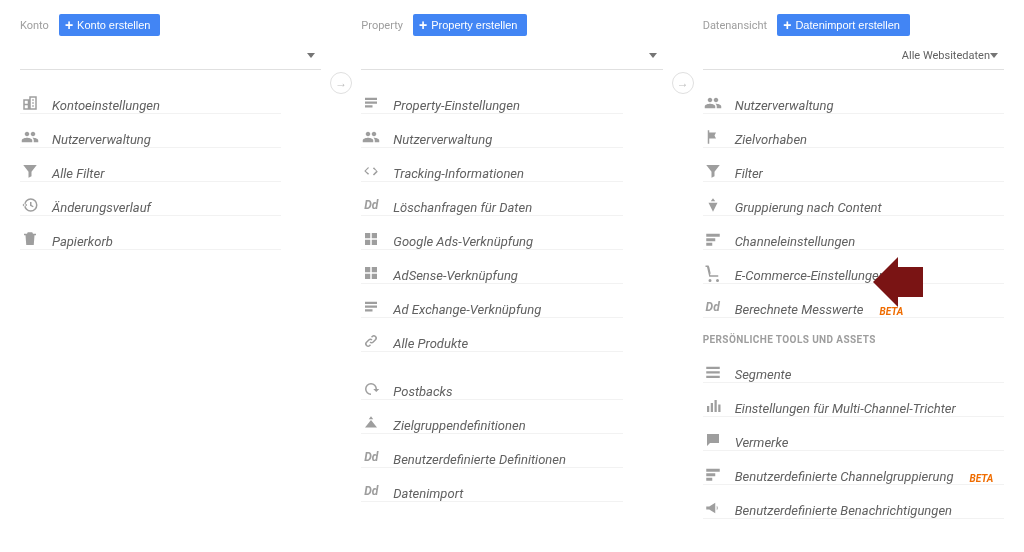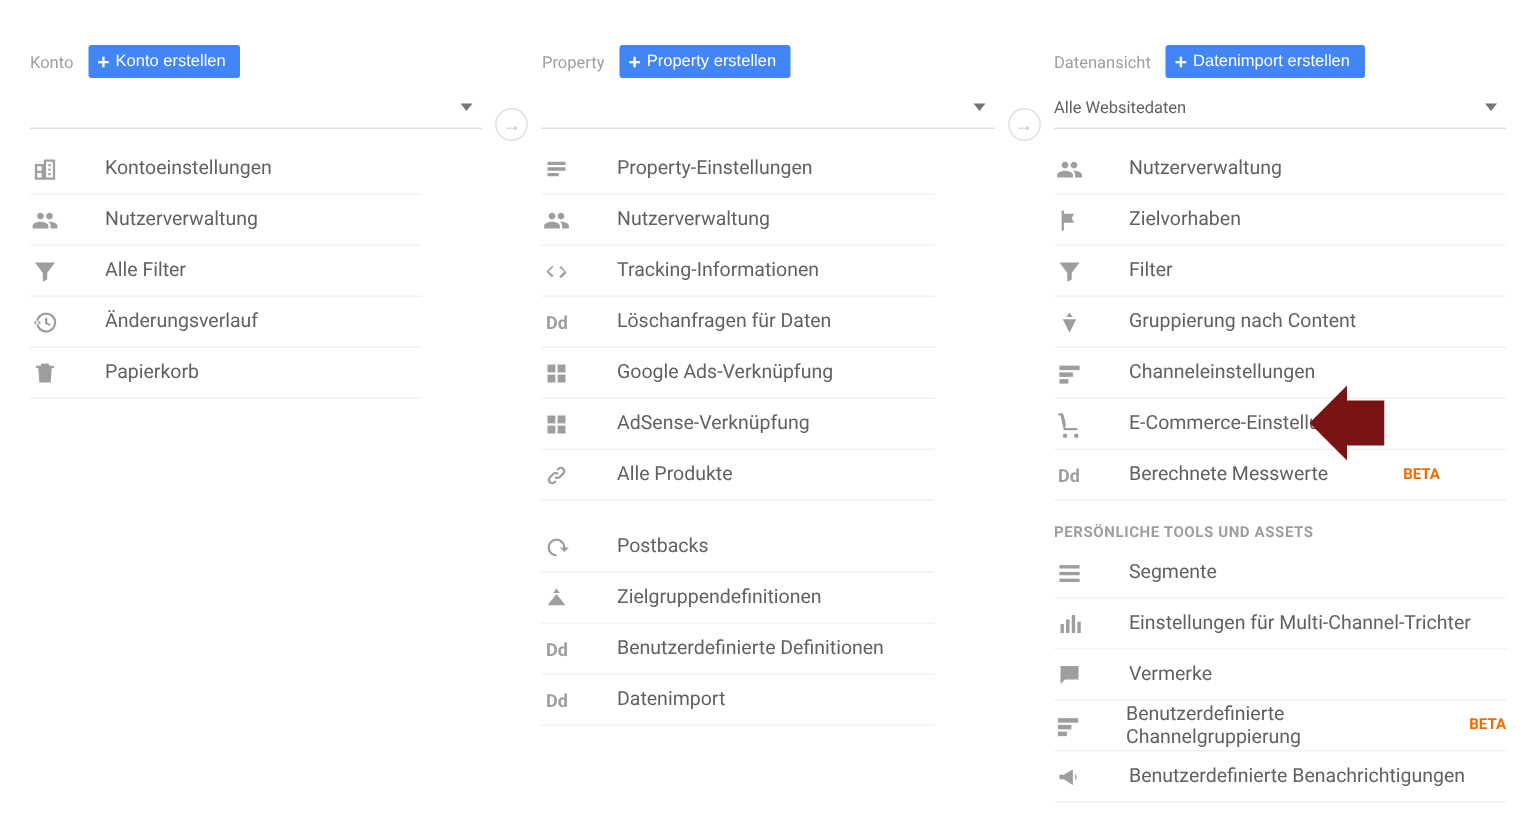--- a/index.html
+++ b/index.html
@@ -13,21 +13,21 @@
     overflow: hidden;
     position: relative;
   }
   .columns {
     display: flex;
     width: 100%;
     height: 100%;
   }
   .col {
     flex: 1;
-    padding: 30px 20px 0 20px;
+    padding: 14px 20px 0 20px;
     position: relative;
   }
   .col-header {
     display: flex;
     align-items: center;
     gap: 10px;
     margin-bottom: 6px;
   }
   .col-label {
     font-size: 11px;
@@ -52,43 +52,44 @@
     border-bottom: 1px solid #e0e0e0;
     display: flex;
     align-items: center;
     justify-content: flex-end;
     padding-right: 6px;
     margin-bottom: 10px;
     cursor: pointer;
     font-size: 11px;
     color: #616161;
   }
-  .selector-text { flex: 1; text-align: left; }
+  .selector-text { flex: 1; text-align: right; margin-left: 47px; }
   .caret-down {
     width: 0; height: 0;
     border-left: 4px solid transparent;
     border-right: 4px solid transparent;
     border-top: 5px solid #757575;
   }
   .item {
     display: flex;
-    align-items: center;
+    align-items: flex-end;
     height: 34px;
-    gap: 30px;
+    gap: 12px;
     color: #616161;
     border-bottom: 1px solid #f2f2f2;
     cursor: pointer;
+    font-style: italic;
   }
   .item.bordershort { margin-right: 40px; } 
   .item .label { font-size: 13px; }
   .item .badge {
     color: #ef6c00;
     font-size: 10px;
     font-weight: 700;
-    margin-left: 20px;
+    margin-left: 4px;
   }
   .icon {
     width: 20px; height: 20px;
     display: inline-flex;
     align-items: center;
     justify-content: center;
     color: #9e9e9e;
     fill: #9e9e9e;
   }
   .icon svg { width: 18px; height: 18px; }
@@ -244,20 +245,28 @@
             <rect x="13" y="4" width="7" height="7"></rect>
             <rect x="4" y="13" width="7" height="7"></rect>
             <rect x="13" y="13" width="7" height="7"></rect>
           </svg>
         </span>
       <span class="label">AdSense-Verknüpfung</span>
     </div>
     <div class="item bordershort">
       <span class="icon">
           <svg viewBox="0 0 24 24">
+            <path d="M4 5h16v3H4zM4 10h16v3H4zM4 15h10v3H4z"></path>
+          </svg>
+        </span>
+      <span class="label">Ad Exchange-Verknüpfung</span>
+    </div>
+    <div class="item bordershort">
+      <span class="icon">
+          <svg viewBox="0 0 24 24">
             <path d="M10 14a4 4 0 005.66 0l3-3a4 4 0 00-5.66-5.66l-1 1 1.4 1.4 1-1a2 2 0 112.83 2.83l-3 3a2 2 0 01-2.83 0L10 14zm4-4a4 4 0 00-5.66 0l-3 3a4 4 0 005.66 5.66l1-1-1.4-1.4-1 1a2 2 0 11-2.83-2.83l3-3a2 2 0 012.83 0L14 10z"></path>
           </svg>
         </span>
       <span class="label">Alle Produkte</span>
     </div>
 
     <div style="height:14px"></div>
 
     <div class="item bordershort">
       <span class="icon">

